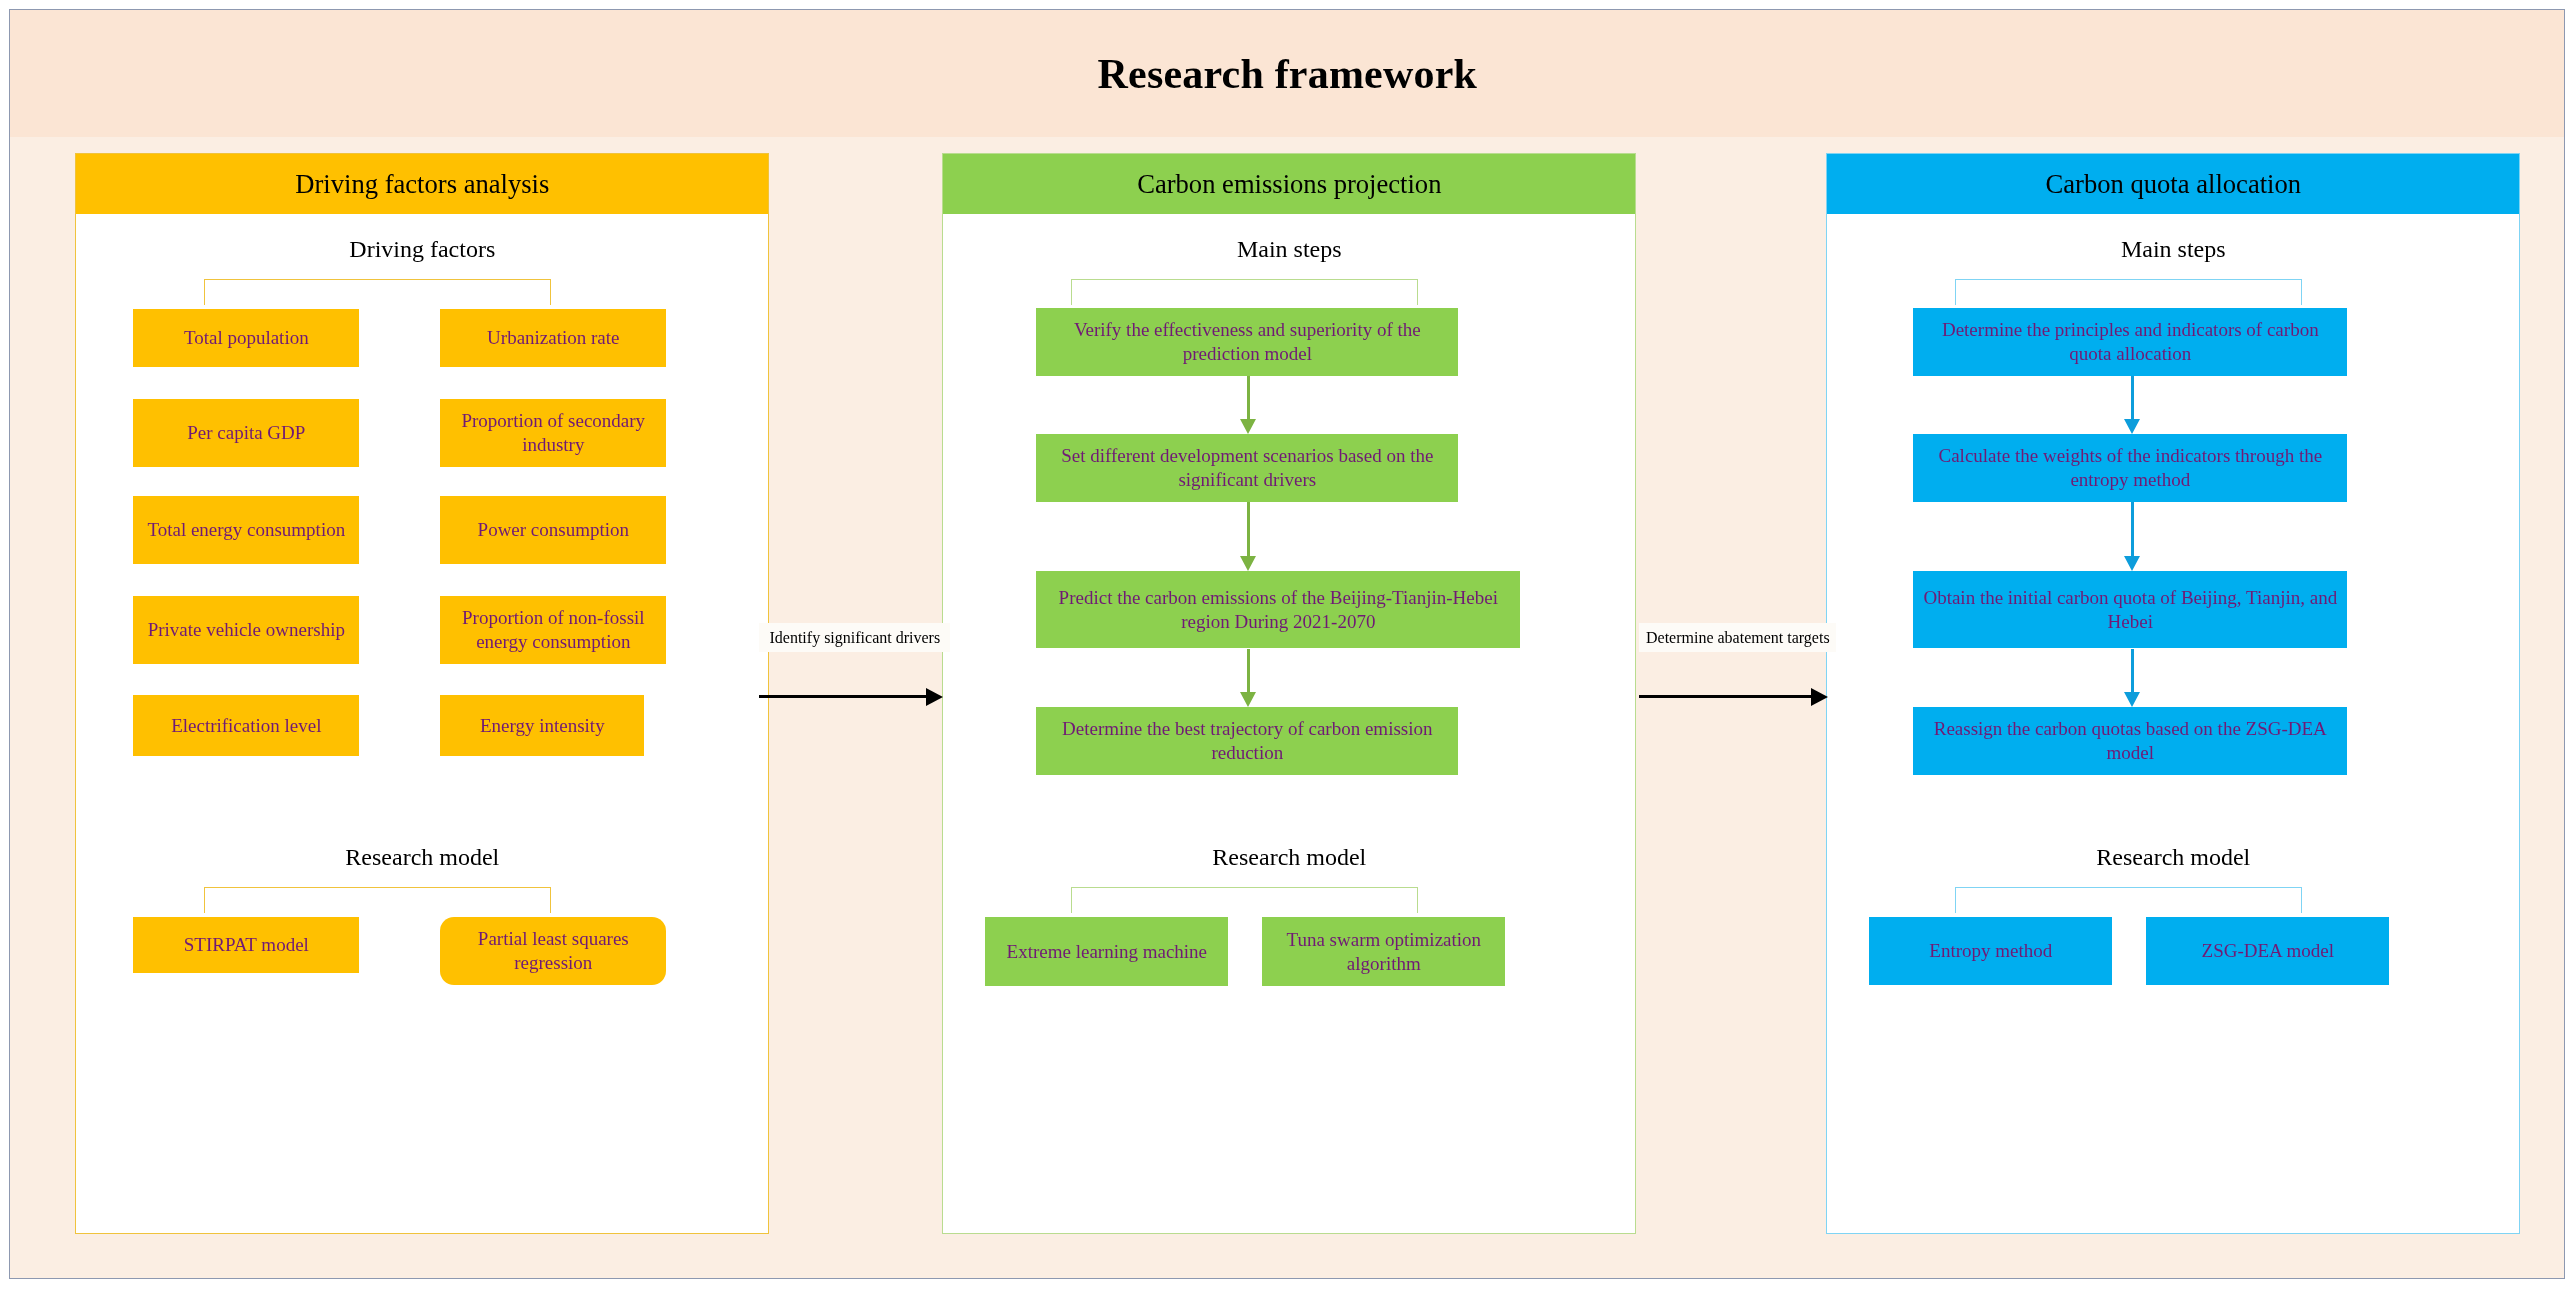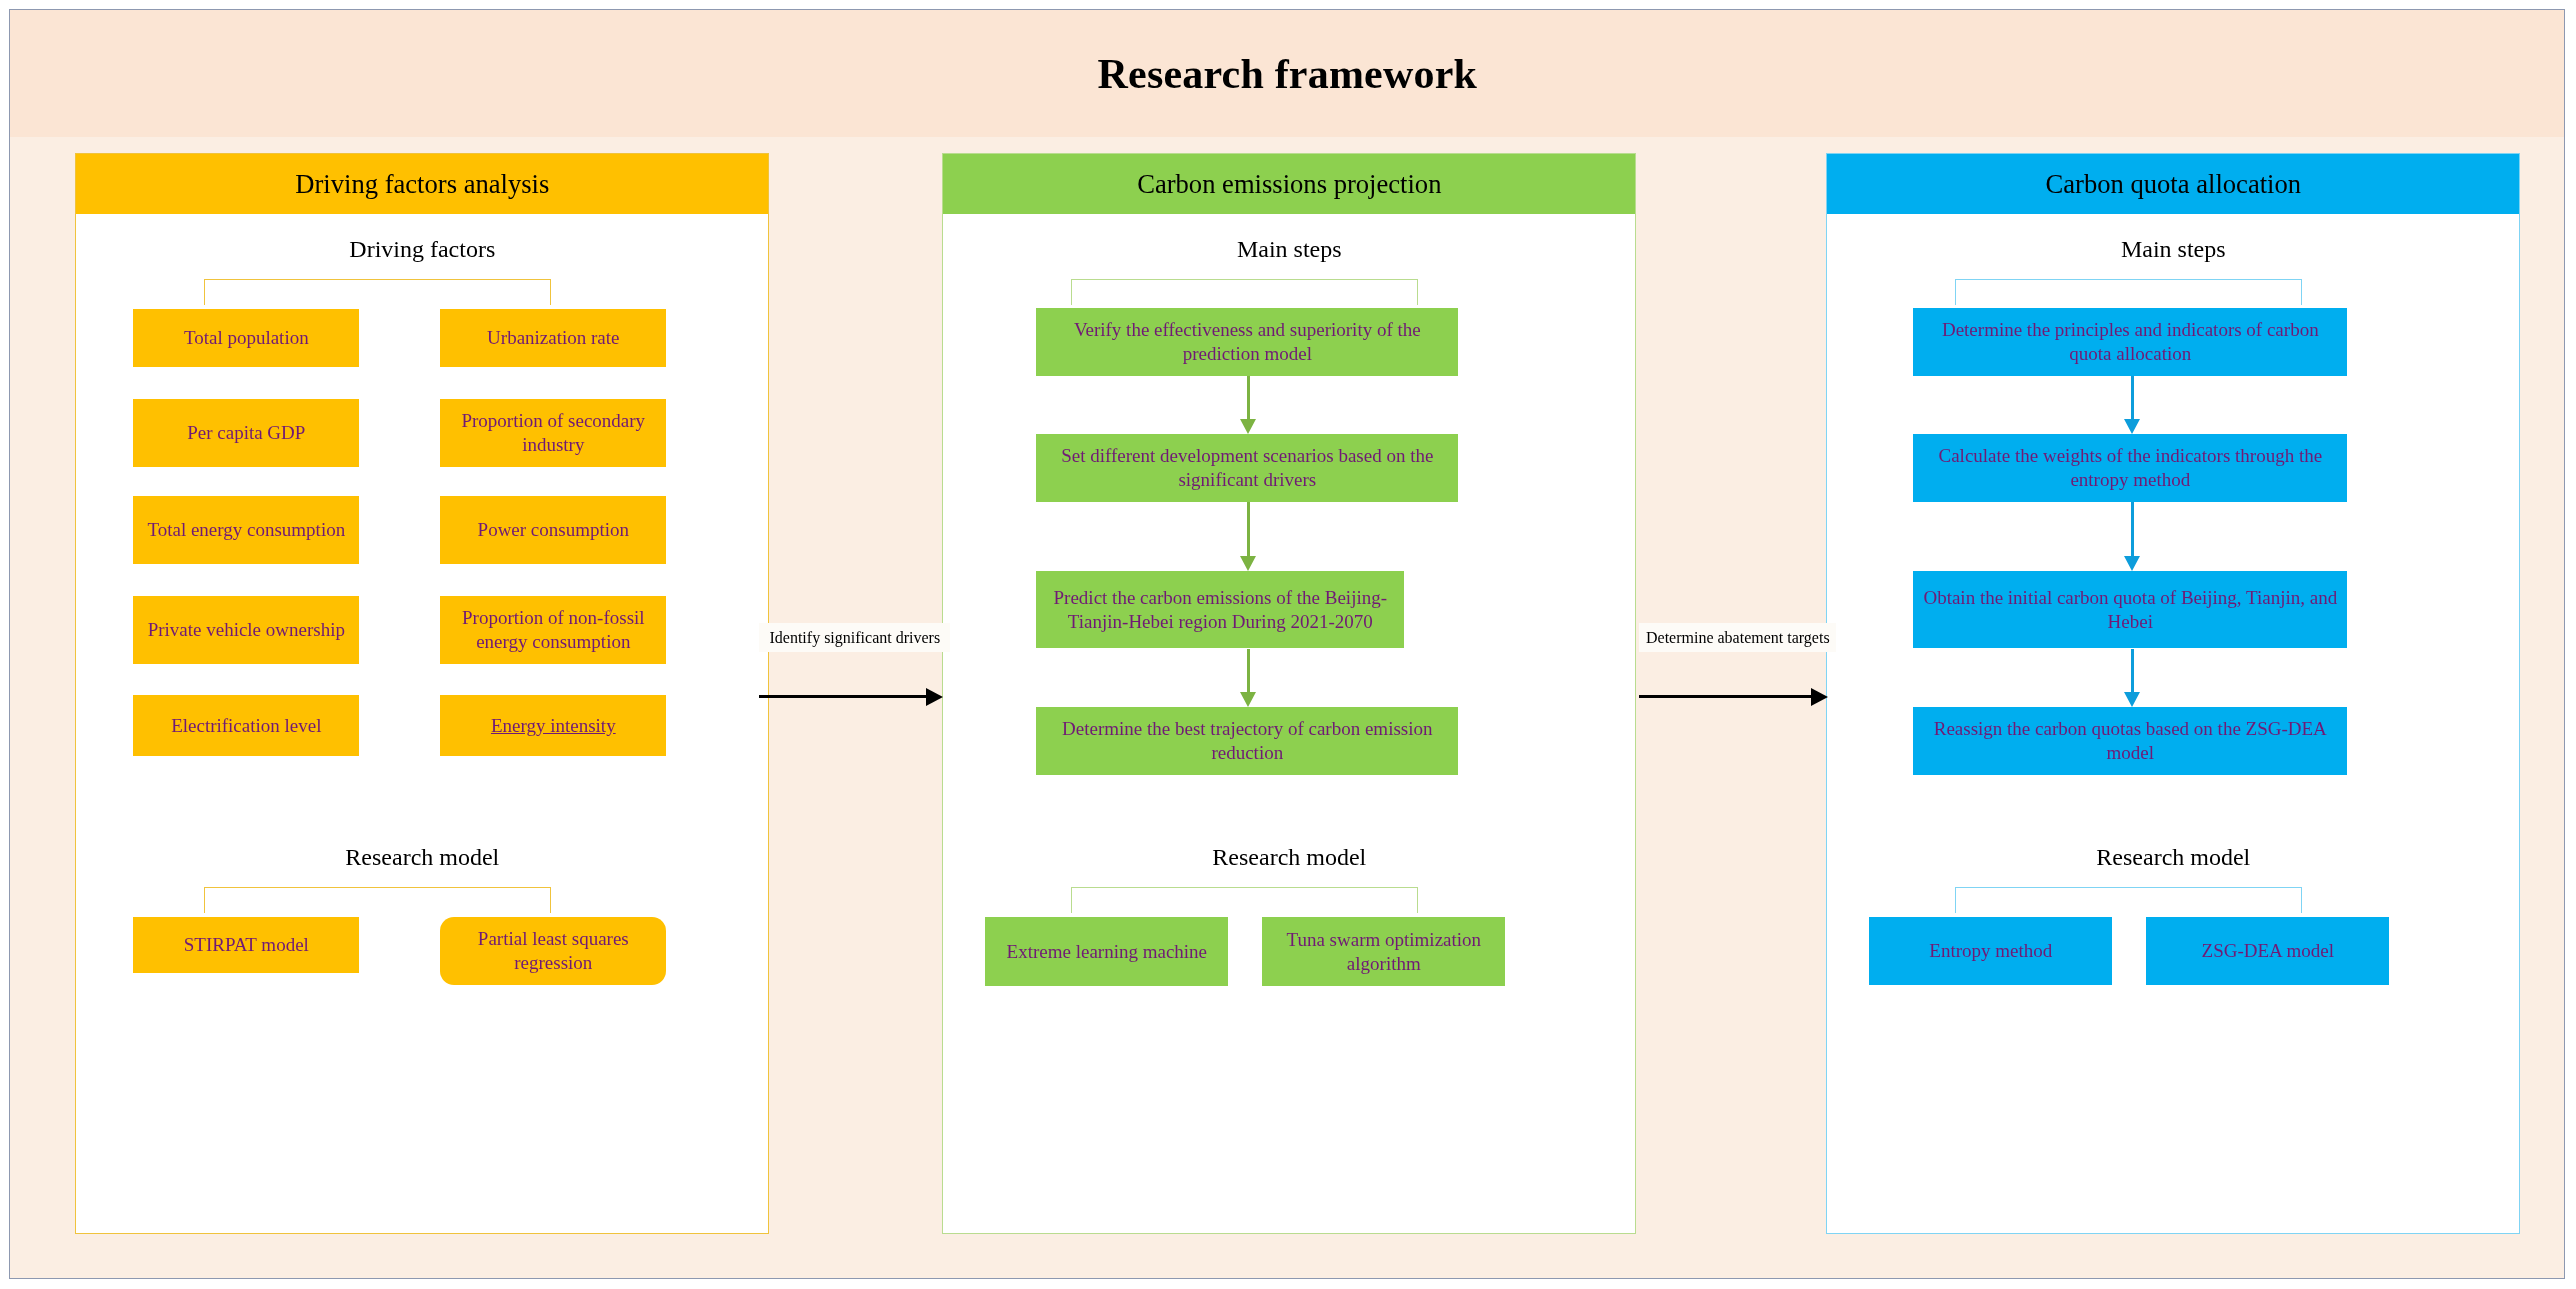--- a/index.html
+++ b/index.html
@@ -134,21 +134,21 @@
         <div class="node n-yellow" style="left:57px;top:185px;width:226px;height:68px;">Per capita GDP</div>
         <div class="node n-yellow" style="left:364px;top:185px;width:226px;height:68px;">Proportion of secondary industry</div>
 
         <div class="node n-yellow" style="left:57px;top:282px;width:226px;height:68px;">Total energy consumption</div>
         <div class="node n-yellow" style="left:364px;top:282px;width:226px;height:68px;">Power consumption</div>
 
         <div class="node n-yellow" style="left:57px;top:382px;width:226px;height:68px;">Private vehicle ownership</div>
         <div class="node n-yellow" style="left:364px;top:382px;width:226px;height:68px;">Proportion of non-fossil energy consumption</div>
 
         <div class="node n-yellow" style="left:57px;top:481px;width:226px;height:61px;">Electrification level</div>
-        <div class="node n-yellow" style="left:364px;top:481px;width:226px;height:61px;text-decoration:underline;">Energy intensity</div>
+        <div class="node n-yellow" style="left:364px;top:481px;width:204px;height:61px;">Energy intensity</div>
 
         <div class="section-cap" style="top:630px;">Research model</div>
         <div class="bracket br-1" style="left:128px;top:673px;width:347px;"></div>
 
         <div class="node n-yellow" style="left:57px;top:703px;width:226px;height:56px;">STIRPAT model</div>
         <div class="node n-yellow" style="left:364px;top:703px;width:226px;height:68px;border-radius:14px;">Partial least squares regression</div>
       </div>
     </div>
 
     <div class="col col-2">
@@ -163,21 +163,21 @@
           <div class="stem" style="height:43px;"></div>
             <div class="head"></div>
         </div>
 
         <div class="node n-green" style="left:93px;top:220px;width:422px;height:68px;">Set different development scenarios based on the significant drivers</div>
         <div class="varrow va-green" style="left:304px;top:288px;height:69px;">
           <div class="stem" style="height:54px;"></div>
             <div class="head"></div>
         </div>
 
-        <div class="node n-green" style="left:93px;top:357px;width:368px;height:77px;">Predict the carbon emissions of the Beijing-Tianjin-Hebei region During 2021-2070</div>
+        <div class="node n-green" style="left:93px;top:357px;width:484px;height:77px;">Predict the carbon emissions of the Beijing-Tianjin-Hebei region During 2021-2070</div>
         <div class="varrow va-green" style="left:304px;top:435px;height:58px;">
           <div class="stem" style="height:43px;"></div>
             <div class="head"></div>
         </div>
 
         <div class="node n-green" style="left:93px;top:493px;width:422px;height:68px;">Determine the best trajectory of carbon emission reduction</div>
 
         <div class="section-cap" style="top:630px;">Research model</div>
         <div class="bracket br-2" style="left:128px;top:673px;width:347px;"></div>
 

